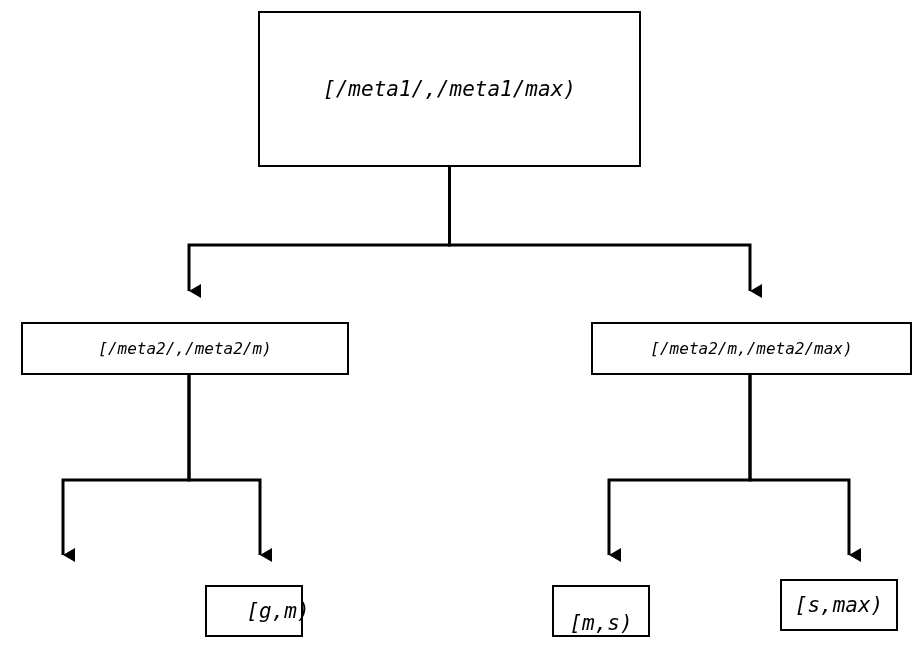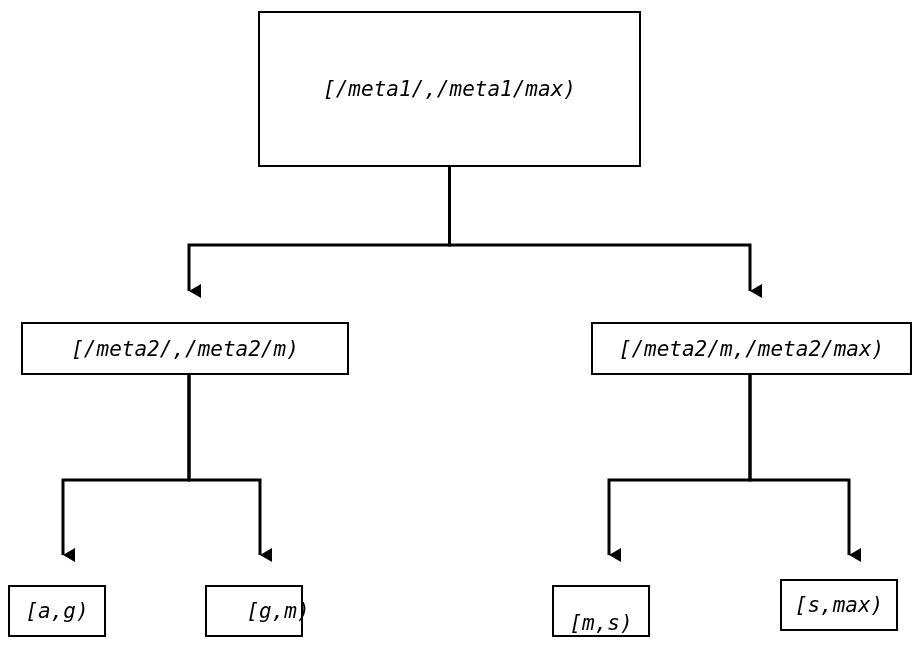--- a/index.html
+++ b/index.html
@@ -59,21 +59,21 @@
     width: 328px;
     height: 53px;
   }
   #node-meta2-high {
     left: 591px;
     top: 322px;
     width: 321px;
     height: 53px;
   }
   #node-meta2-low .node-label,
-  #node-meta2-high .node-label { font-size: 21px; }
+  #node-meta2-high .node-label { font-size: 16px; }
   
   #node-leaf-ag {
     left: 8px;
     top: 585px;
     width: 98px;
     height: 52px;
   }
   #node-leaf-gm {
     left: 205px;
     top: 585px;
@@ -138,23 +138,20 @@
   </div>
 
   <div class="node-box" id="node-meta2-low">
     <span class="node-label">[/meta2/,/meta2/m)</span>
   </div>
 
   <div class="node-box" id="node-meta2-high">
     <span class="node-label">[/meta2/m,/meta2/max)</span>
   </div>
 
-  <div class="node-box" id="node-leaf-ag">
-    <span class="node-label">[a,g)</span>
-  </div>
 
   <div class="node-box" id="node-leaf-gm">
     <span class="node-label">[g,m)</span>
   </div>
 
   <div class="node-box" id="node-leaf-ms">
     <span class="node-label">[m,s)</span>
   </div>
 
   <div class="node-box" id="node-leaf-smax">

